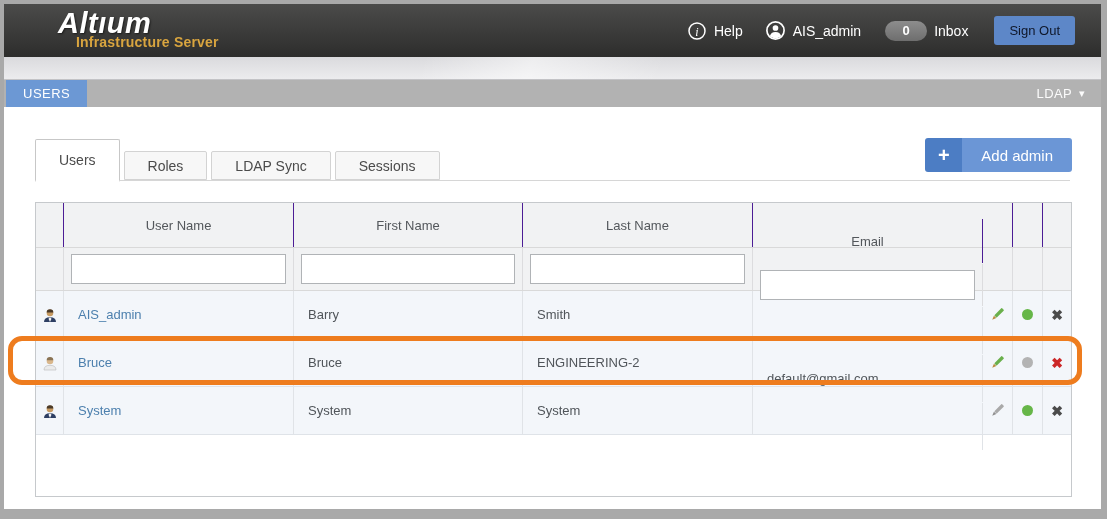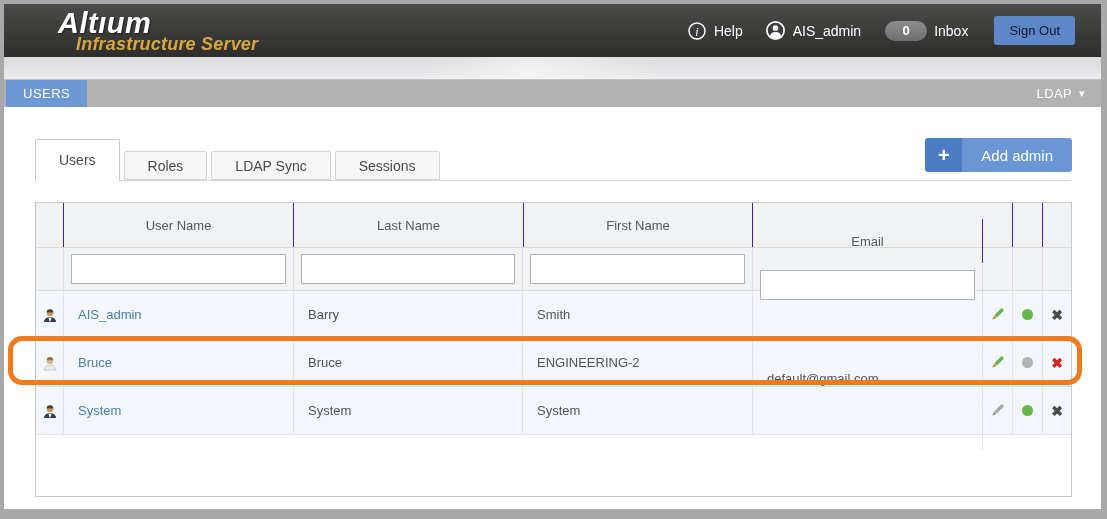--- a/index.html
+++ b/index.html
@@ -17,21 +17,21 @@
     height:53px; background:linear-gradient(to bottom,#4b4b4a,#2d2d2c);
     display:flex; align-items:center; justify-content:space-between;
     padding:0 26px 0 30px;
   }
   .logo-block { position:relative; width:240px; height:48px; }
   .logo-title {
     font-size:29px; font-weight:bold; font-style:italic; color:#fff;
     letter-spacing:0.5px; line-height:32px; text-shadow:1px 1px 2px rgba(0,0,0,.55);margin-left:24px;
   }
   .logo-subtitle {
-    font-size:18px; font-weight:bold; font-style:italic; color:#d9a53f;
+    font-size:14px; font-weight:bold; color:#d9a53f;
     margin:-5px 0 0 42px; letter-spacing:0.2px;
   }
   .top-actions { display:flex; align-items:center; color:#fff; font-size:14px; }
   .icn { display:inline-flex; align-items:center; }
   .help-group, .user-group, .inbox-group { display:flex; align-items:center; gap:7px; }
   .help-group { margin-right:22px; }
   .user-group { margin-right:24px; }
   .inbox-group { margin-right:26px; }
   .inbox-pill {
     min-width:42px; height:20px; border-radius:10px; padding:0 12px;
@@ -193,22 +193,22 @@
         <span class="plus">+</span>
         <span class="lbl">Add admin</span>
       </button>
     </div>
 
     <div class="table">
 
       <div class="trow t-head">
         <div class="c c-icon"></div>
         <div class="c c-user">User Name</div>
+        <div class="c c-first">First Name</div>
         <div class="c c-last">Last Name</div>
-        <div class="c c-first">First Name</div>
         <div class="c c-email">Email</div>
         <div class="c c-a"></div>
         <div class="c c-a"></div>
         <div class="c c-a"></div>
       </div>
 
       <div class="trow t-filter">
         <div class="c c-icon"></div>
         <div class="c c-user">
             <input class="filter-input" value="" style="">

